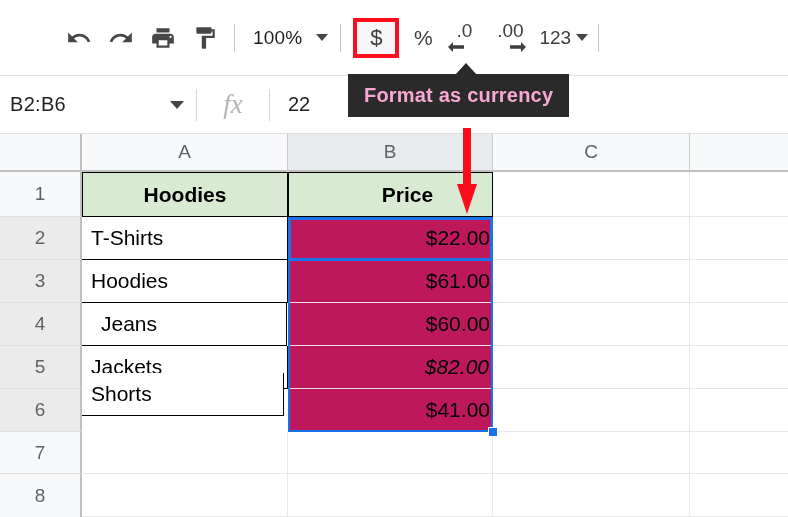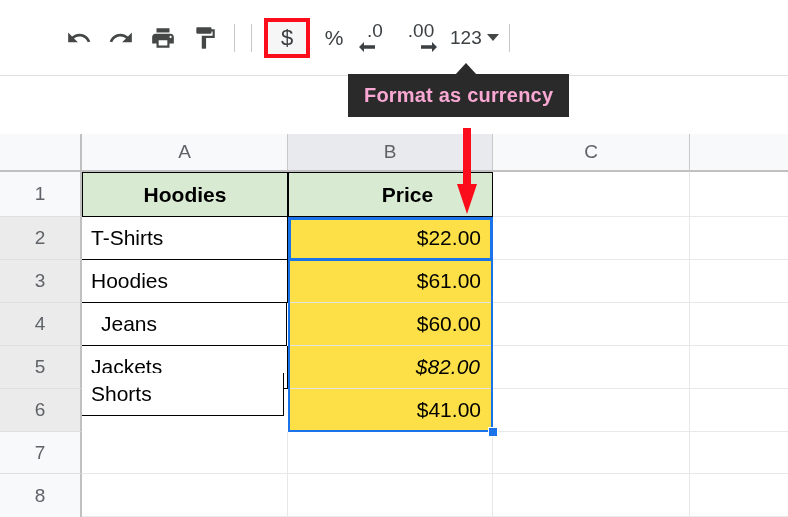--- a/index.html
+++ b/index.html
@@ -136,21 +136,21 @@
     border-right: 1px solid #e2e2e2; border-bottom: 1px solid #e2e2e2;
     overflow: hidden; white-space: nowrap;
     cursor: cell;
   }
   .cell.hdrcell {
     background: #d9ead3; font-weight: bold; justify-content: center;
     border-right: 1px solid #000; border-bottom: 1px solid #000;
     border-top: 1px solid #000; border-left: 1px solid #000;
   }
   .cell.txt { padding-left: 9px; border-bottom: 1px solid #000; border-right: 1px solid #000; }
-  .cell.num { justify-content: flex-end; padding-right: 11px; background: #fde047; }
+  .cell.num { justify-content: flex-end; padding-right: 2px; background: #be185d; }
   .cell.plain { border-right: 1px solid #e8e8e8; border-bottom: 1px solid #e8e8e8; }
 
   
   .sel-range {
     position: absolute; pointer-events: none;
     border: 2px solid #1a73e8;
   }
   .sel-active {
     position: absolute; pointer-events: none;
     border: 3px solid #1a73e8;
@@ -211,20 +211,24 @@
     <div class="tb-btn">
       <span>
         <svg width="26" height="26" viewBox="0 0 24 24" fill="#444746">
           <path d="M18 4V3c0-.55-.45-1-1-1H5c-.55 0-1 .45-1 1v4c0 .55.45 1 1 1h12c.55 0 1-.45 1-1V6h1v4H9v11c0 .55.45 1 1 1h2c.55 0 1-.45 1-1v-9h8V4h-3z"></path>
         </svg>
       </span>
     </div>
 
     <div class="tb-sep"></div>
 
+    <div class="tb-zoom">
+      <span>100%</span>
+      <span class="caret"></span>
+    </div>
 
     <div class="tb-sep"></div>
 
     <div class="tb-currency-wrap">
       <div class="tb-currency">
         <span>$</span>
       </div>
     </div>
 
     <div class="tb-text-btn">
@@ -250,20 +254,30 @@
     </div>
 
     <div class="tb-123">
       <span>123</span>
       <span class="caret"></span>
     </div>
 
     <div class="tb-sep"></div>
   </div>
 
+  <div class="formula-bar">
+    <div class="namebox">
+      <span class="namebox-text">B2:B6</span>
+      <span class="namebox-caret"></span>
+    </div>
+    <div class="fb-sep"></div>
+    <div class="fx">fx</div>
+    <div class="fb-sep"></div>
+    <div class="formula-input">22</div>
+  </div>
 
   <div class="grid">
 
     <div class="corner"></div>
 
     <div class="colhdr" style="left:82px;width:206px;">A</div>
     <div class="colhdr sel" style="left:288px;width:205px;">B</div>
     <div class="colhdr" style="left:493px;width:197px;">C</div>
     <div class="colhdr" style="left:690px;width:98px;border-right:none;"></div>
 

